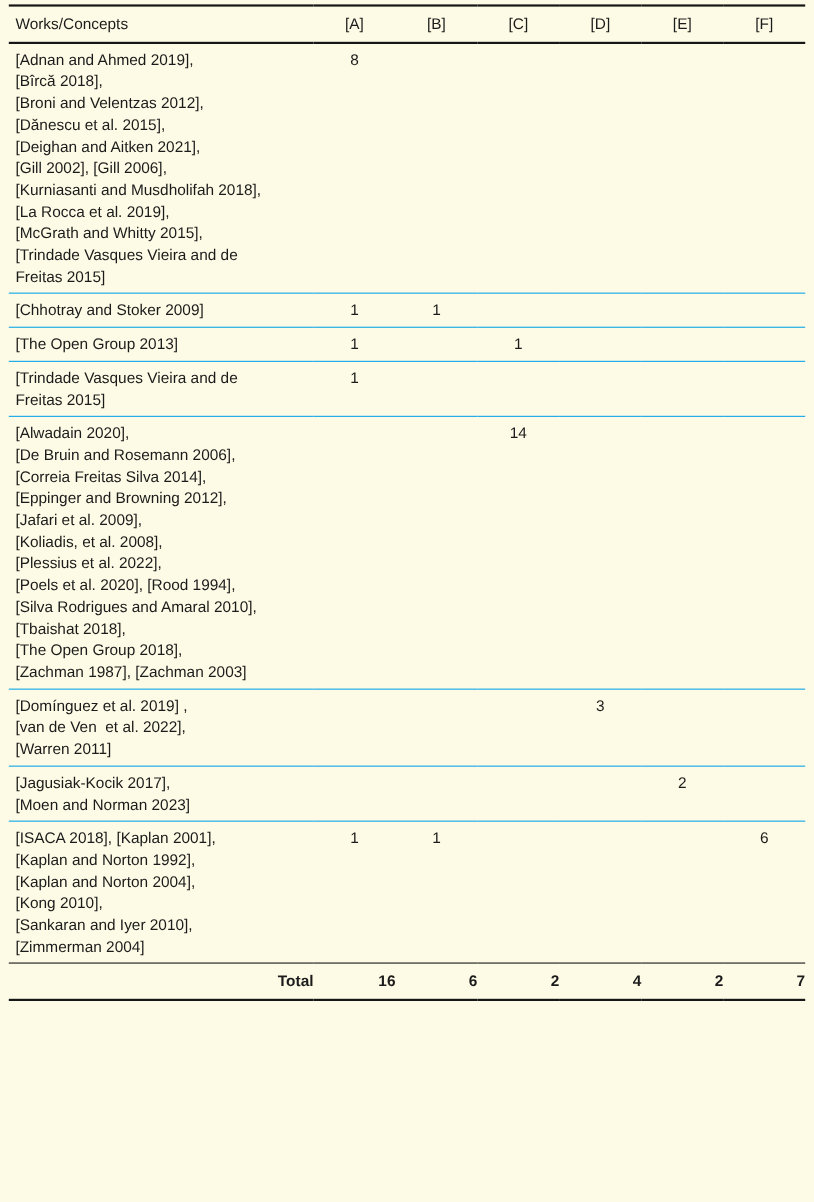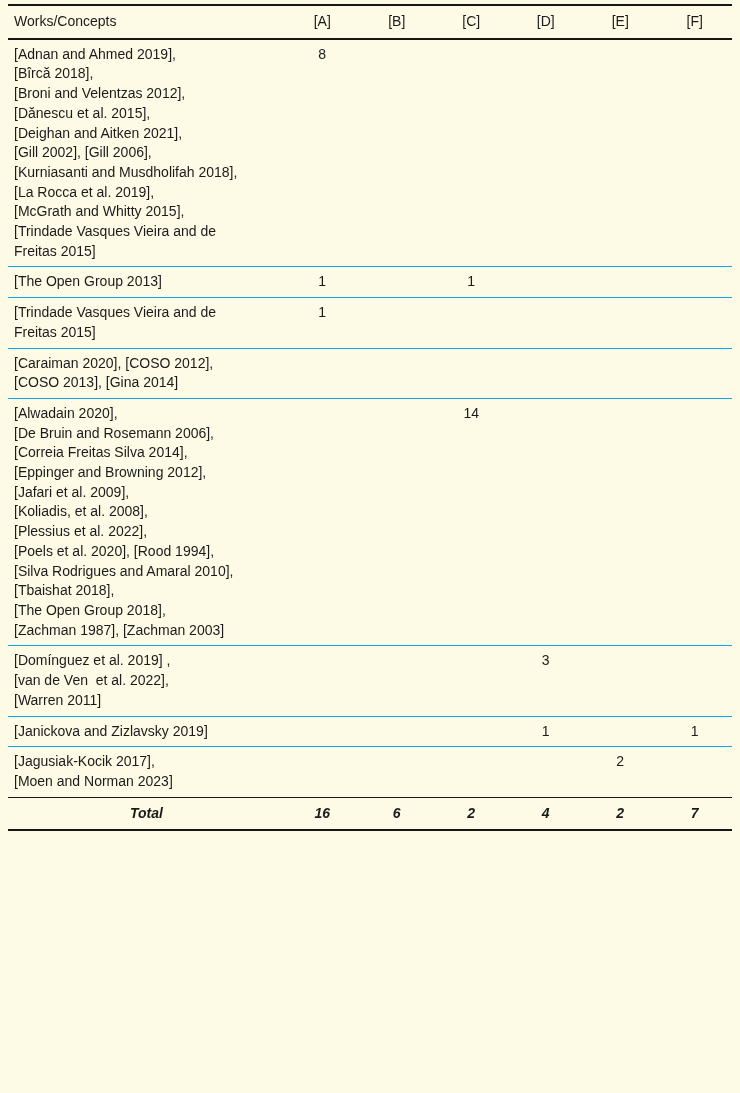--- a/index.html
+++ b/index.html
@@ -38,22 +38,21 @@
   }
   td.value-cell {
     text-align: center;
     vertical-align: top;
     padding: 5px 0 0 0;
   }
 
   tfoot tr { border-bottom: 2px solid #161616; }
   tfoot td {
     font-weight: bold;
-    font-style: italic;
-    text-align: center;
+    text-align: right;
     padding: 6px 0;
   }
 </style>
 </head>
 <body>
 
 <div class="page">
   <table class="concepts-table">
     <colgroup>
       <col class="works-col">
@@ -91,42 +90,41 @@
 [Trindade Vasques Vieira and de
 Freitas 2015]</td>
           <td class="value-cell">8</td>
           <td class="value-cell"></td>
           <td class="value-cell"></td>
           <td class="value-cell"></td>
           <td class="value-cell"></td>
           <td class="value-cell"></td>
         </tr>
         <tr>
+          <td class="works-cell">[Chhotray and Stoker 2009]</td>
+          <td class="value-cell">1</td>
+          <td class="value-cell">1</td>
+          <td class="value-cell"></td>
+          <td class="value-cell"></td>
+          <td class="value-cell"></td>
+          <td class="value-cell"></td>
+        </tr>
+        <tr>
           <td class="works-cell">[The Open Group 2013]</td>
           <td class="value-cell">1</td>
           <td class="value-cell"></td>
           <td class="value-cell">1</td>
           <td class="value-cell"></td>
           <td class="value-cell"></td>
           <td class="value-cell"></td>
         </tr>
         <tr>
           <td class="works-cell">[Trindade Vasques Vieira and de
 Freitas 2015]</td>
           <td class="value-cell">1</td>
-          <td class="value-cell"></td>
-          <td class="value-cell"></td>
-          <td class="value-cell"></td>
-          <td class="value-cell"></td>
-          <td class="value-cell"></td>
-        </tr>
-        <tr>
-          <td class="works-cell">[Caraiman 2020], [COSO 2012],
-[COSO 2013], [Gina 2014]</td>
-          <td class="value-cell"></td>
           <td class="value-cell"></td>
           <td class="value-cell"></td>
           <td class="value-cell"></td>
           <td class="value-cell"></td>
           <td class="value-cell"></td>
         </tr>
         <tr>
           <td class="works-cell">[Alwadain 2020],
 [De Bruin and Rosemann 2006],
 [Correia Freitas Silva 2014],
@@ -151,37 +149,42 @@
 [van de Ven  et al. 2022],
 [Warren 2011]</td>
           <td class="value-cell"></td>
           <td class="value-cell"></td>
           <td class="value-cell"></td>
           <td class="value-cell">3</td>
           <td class="value-cell"></td>
           <td class="value-cell"></td>
         </tr>
         <tr>
-          <td class="works-cell">[Janickova and Zizlavsky 2019]</td>
-          <td class="value-cell"></td>
-          <td class="value-cell"></td>
-          <td class="value-cell"></td>
-          <td class="value-cell">1</td>
-          <td class="value-cell"></td>
-          <td class="value-cell">1</td>
-        </tr>
-        <tr>
           <td class="works-cell">[Jagusiak-Kocik 2017],
 [Moen and Norman 2023]</td>
           <td class="value-cell"></td>
           <td class="value-cell"></td>
           <td class="value-cell"></td>
           <td class="value-cell"></td>
           <td class="value-cell">2</td>
           <td class="value-cell"></td>
+        </tr>
+        <tr>
+          <td class="works-cell">[ISACA 2018], [Kaplan 2001],
+[Kaplan and Norton 1992],
+[Kaplan and Norton 2004],
+[Kong 2010],
+[Sankaran and Iyer 2010],
+[Zimmerman 2004]</td>
+          <td class="value-cell">1</td>
+          <td class="value-cell">1</td>
+          <td class="value-cell"></td>
+          <td class="value-cell"></td>
+          <td class="value-cell"></td>
+          <td class="value-cell">6</td>
         </tr>
       </tbody>
     <tfoot>
       <tr class="total-row">
         <td class="total-label">Total</td>
 
       <td class="total-value">16</td>
           <td class="total-value">6</td>
           <td class="total-value">2</td>
           <td class="total-value">4</td>

